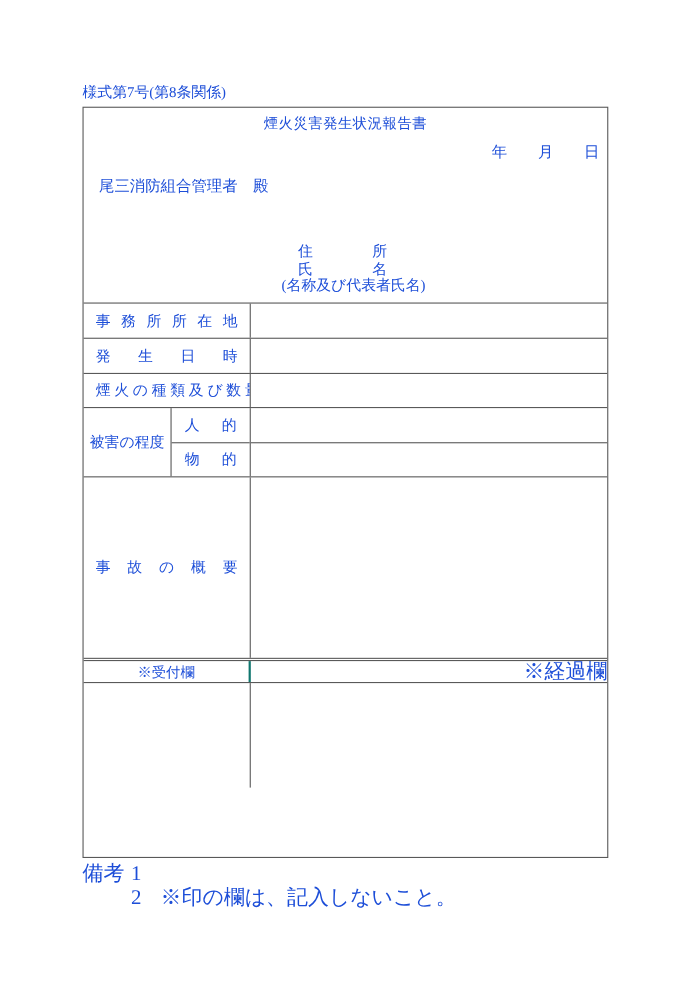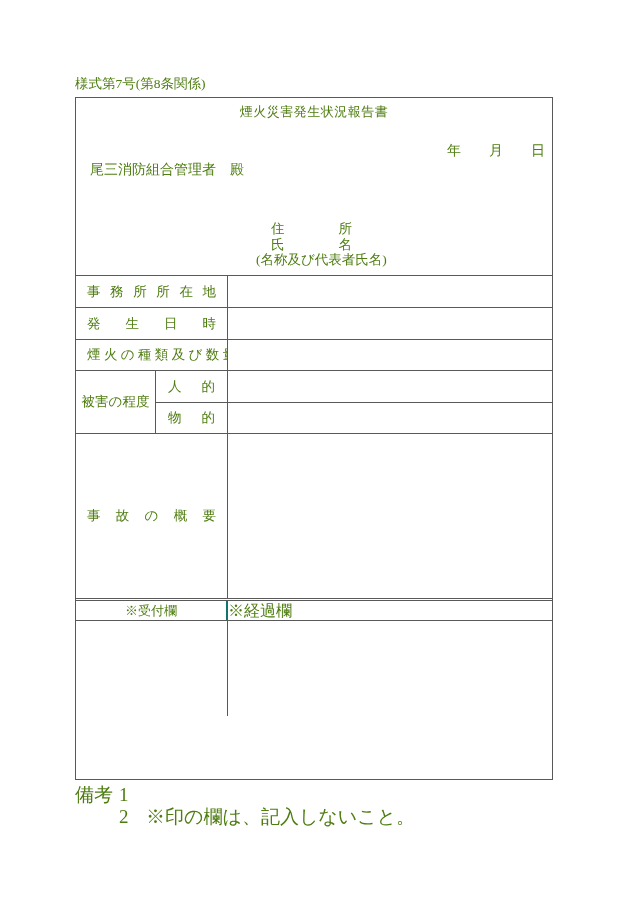--- a/index.html
+++ b/index.html
@@ -1,42 +1,42 @@
 <!DOCTYPE html>
 <html><head>
 <meta charset="utf-8">
 <style>
   * { margin:0; padding:0; box-sizing:border-box; }
   html,body { background:#ffffff; }
   .page {
     position:relative;
     width:630px; height:903px;
     background:#ffffff;
-    color:#4d7c0f;
+    color:#1d4ed8;
     font-family:"Liberation Serif","DejaVu Serif",serif;
     overflow:hidden;
   }
   .form-number {
     position:absolute; left:75px; top:76px;
     font-size:13.5px; line-height:15px;
   }
   .sheet {
     position:absolute; left:75px; top:97px;
     width:478px; height:683px;
     border:1px solid #595959;
     background:#ffffff;
     display:flex; flex-direction:column;
   }
   
   .header-section { position:relative; height:178px; border-bottom:1px solid #595959; }
   .form-title {
     position:absolute; top:5px; left:0; right:0;
     text-align:center; font-size:13px; letter-spacing:0.5px;font-family:Liberation Serif, serif;
   }
-  .date-line { position:absolute; top:44px; right:7px; font-size:14px; }
+  .date-line { position:absolute; top:32px; right:7px; font-size:14px; }
   .addressee { position:absolute; top:63px; left:14px; font-size:14px; }
   .reporter-block { position:absolute; top:123px; left:180px; font-size:13.5px; line-height:15.5px; }
   .reporter-line { padding-left:15px; }
   .reporter-note { padding-left:0; }
   
   .frow { display:flex; border-bottom:1px solid #595959; }
   .label-cell {
     width:152px; border-right:1px solid #595959;
     font-size:13.5px; padding:0 11px;
     overflow:hidden; white-space:nowrap;font-family:Liberation Serif, serif;
@@ -68,21 +68,21 @@
   
   .admin-row {
     height:23px;
     border-top:3px double #595959;
     border-bottom:1px solid #595959;
   }
   .admin-row .cell-left {
     width:152px; border-right:2px solid #0f766e;
     text-align:center; font-size:13px; line-height:19px;
   }
-  .admin-row .cell-right { flex:1; text-align:left; font-size:16px; line-height:19px; }
+  .admin-row .cell-right { flex:1; text-align:right; font-size:19px; line-height:19px; }
   
   .bottom-row { height:95px; border-bottom:none; }
   .bottom-row .label-cell { line-height:94px; }
   
   .remarks { position:absolute; left:75px; top:784px; font-size:19px; line-height:22px;font-family:Liberation Serif, serif; }
   .remark-row { display:flex; }
   .remark-label { width:44px; }
   .remark-num { width:27px; }
 </style>
 </head>

